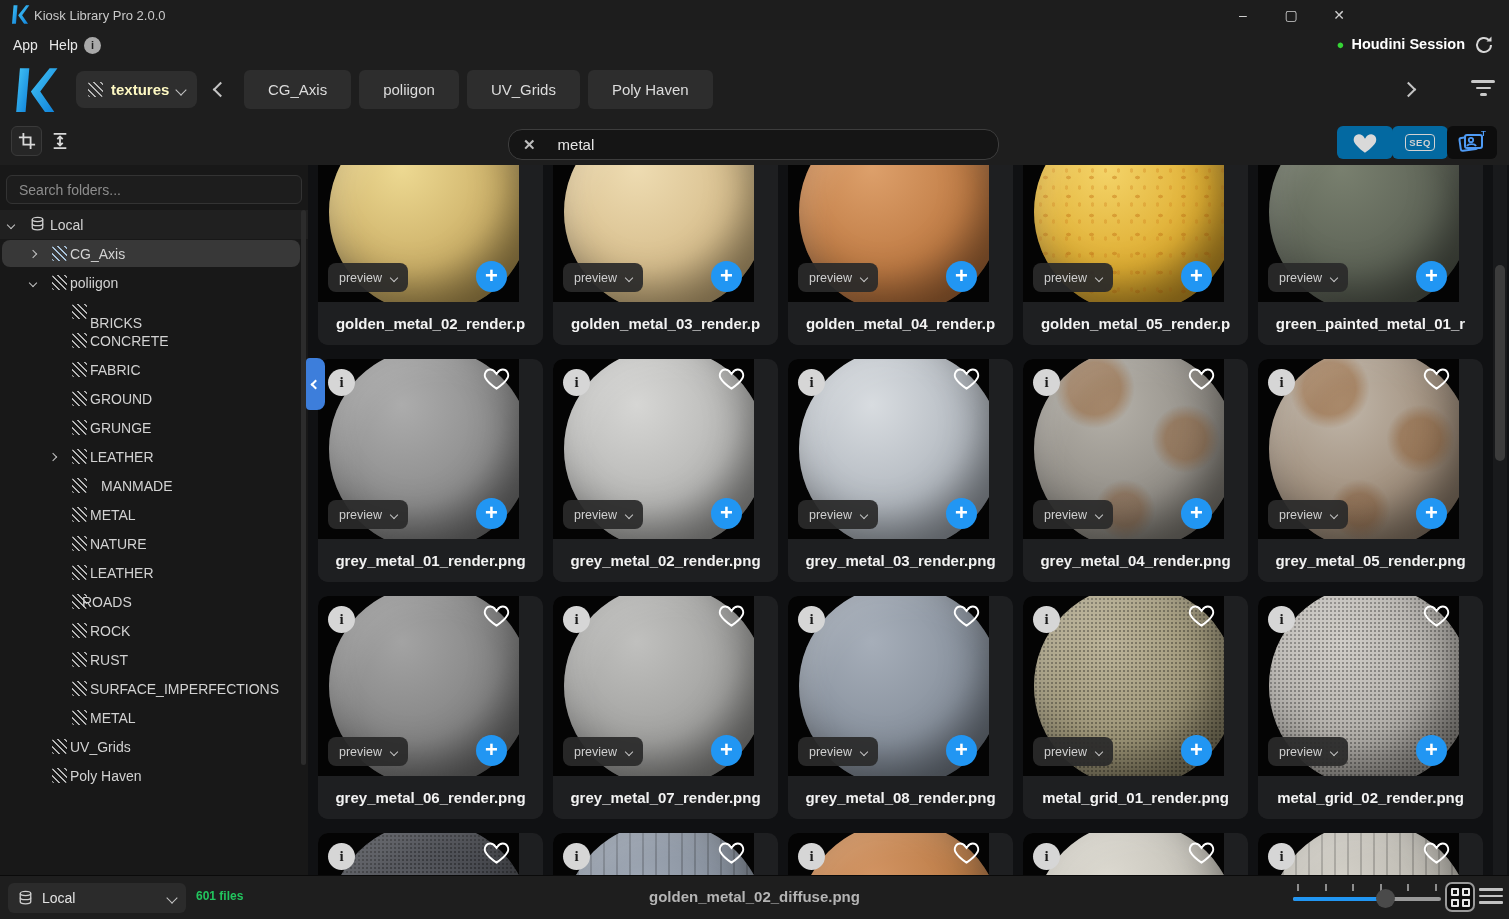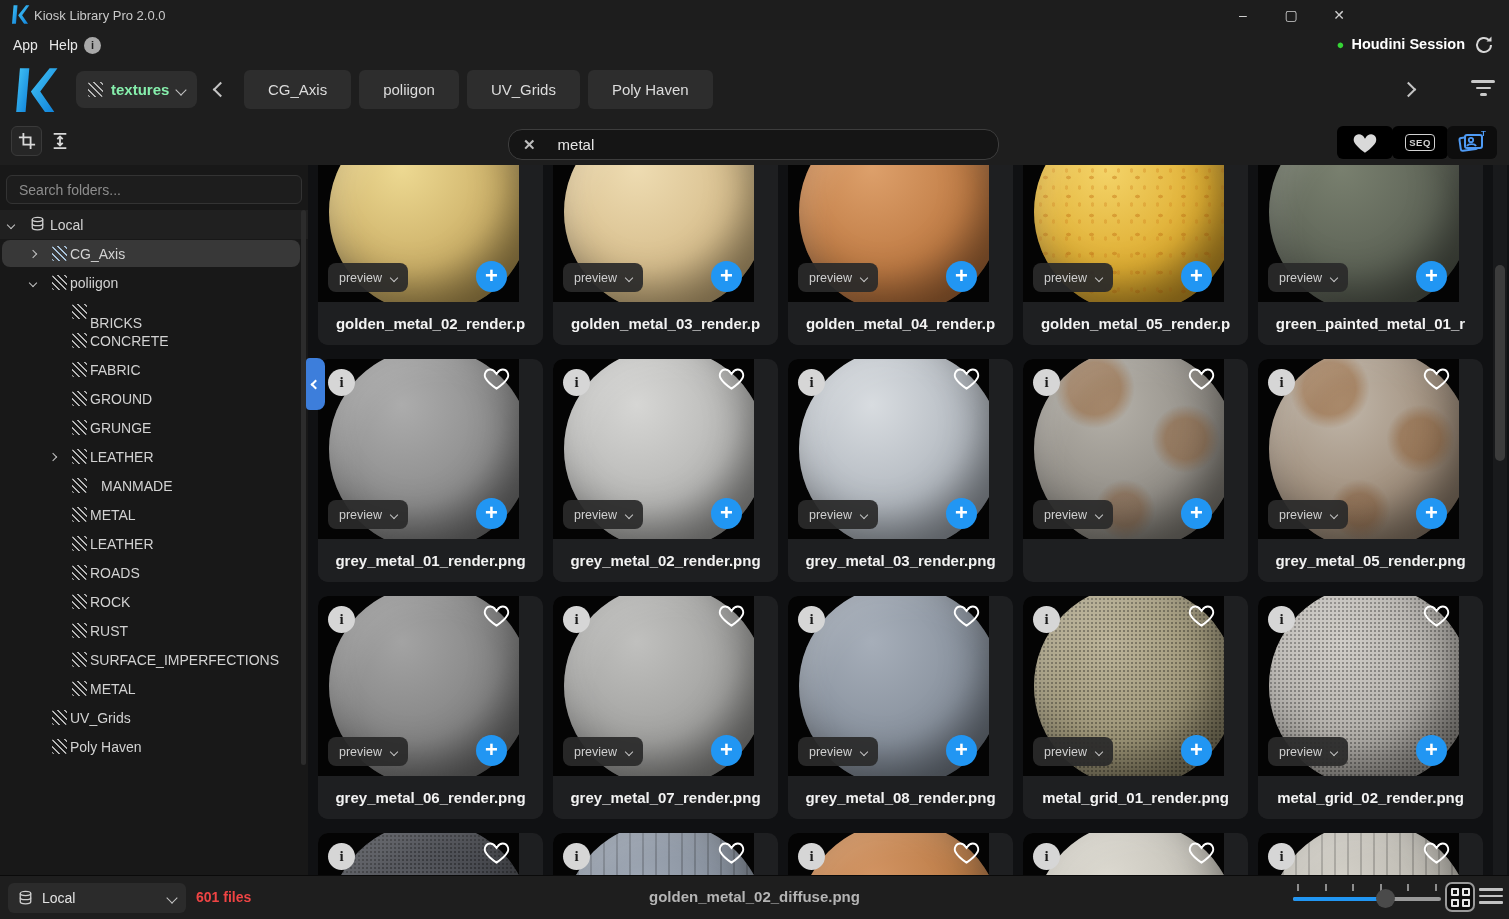--- a/index.html
+++ b/index.html
@@ -20,21 +20,21 @@
     background:#a9a9a9; color:#1e1e1e; font-size:11px; font-weight:bold; text-align:center; line-height:17px; }
   #session { position:absolute; right:44px; top:6px; font-size:14.5px; font-weight:bold; color:#fff; }
   #session .dot { color:#35d435; margin-right:7px; font-size:13px; }
   #refresh-btn { position:absolute; right:14px; top:4px; }
 
   
   #toolbar { position:absolute; left:0; top:62px; width:1509px; height:56px; background:#1e1e1e; }
   #big-logo { position:absolute; left:8px; top:3px; }
   #lib-select { position:absolute; left:76px; top:9px; height:37px; background:#2e2e2e; border-radius:8px;
     display:flex; align-items:center; gap:8px; padding:0 12px; }
-  #lib-select .lbl { font-size:15px; font-weight:bold; color:#86efac; }
+  #lib-select .lbl { font-size:15px; font-weight:bold; color:#fef9c3; }
   .hatch { width:15px; height:15px; border-radius:2px;
     background:repeating-linear-gradient(45deg,#b5b5b5 0 1.6px,transparent 1.6px 4.6px); }
   .hatch.blue { background:repeating-linear-gradient(45deg,#a9c3da 0 1.6px,transparent 1.6px 4.6px); }
   .chev { display:inline-block; width:8px; height:8px; border-right:1.7px solid #c4c4c4; border-bottom:1.7px solid #c4c4c4; }
   .chev.r { transform:rotate(-45deg); } .chev.d { transform:rotate(45deg); } .chev.l { transform:rotate(135deg); }
   .chev.big { width:11px; height:11px; border-width:2px; }
   .chev.sm { width:6px; height:6px; }
   #nav-back { position:absolute; left:215px; top:22px; }
   #tabs { position:absolute; left:244px; top:8px; display:flex; gap:8px; }
   .tab { height:39px; background:#2d2d2d; border-radius:6px; display:flex; align-items:center;
@@ -46,21 +46,21 @@
   
   #searchrow { position:absolute; left:0; top:118px; width:1509px; height:47px; background:#1e1e1e; }
   #crop-btn { position:absolute; left:11px; top:8px; width:31px; height:30px; background:#262626;
     border:1px solid #3a3a3a; border-radius:6px; display:flex; align-items:center; justify-content:center; }
   #fit-btn { position:absolute; left:46px; top:9px; width:28px; height:28px; display:flex; align-items:center; justify-content:center; }
   #searchbox { position:absolute; left:508px; top:11px; width:491px; height:31px; background:#151515;
     border:1px solid #3d3d3d; border-radius:14px; display:flex; align-items:center; }
   #search-clear { margin-left:14px; color:#bdbdbd; font-size:15px; font-weight:bold; }
   #search-input { flex:1; margin-left:22px; background:transparent; border:none; outline:none;
     color:#e6e6e6; font-size:15px; font-family:"Liberation Sans",sans-serif; }
-  .sq-btn { position:absolute; top:8px; width:56px; height:33px; background:#000000; border-radius:6px;
+  .sq-btn { position:absolute; top:8px; width:56px; height:33px; background:#0369a1; border-radius:6px;
     display:flex; align-items:center; justify-content:center; }
   #fav-btn { left:1337px; } #seq-btn { left:1392px; }
   #imgT-btn { left:1447px; width:50px; background:#0d0d0d; }
   #seq-badge { border:1.7px solid #d2d2d2; border-radius:4px; padding:2px 3px; font-size:9.5px;
     font-weight:bold; color:#d2d2d2; letter-spacing:.5px; }
 
   
   #sidebar { position:absolute; left:0; top:165px; width:308px; height:710px; background:#181818; }
   #folder-search { position:absolute; left:6px; top:10px; width:296px; height:29px; background:#1d1d1d;
     border:1px solid #333; border-radius:6px; color:#e0e0e0; padding:0 12px; font-size:14px;
@@ -113,21 +113,21 @@
   .cfooter span { font-size:15px; font-weight:bold; color:#f2f2f2; white-space:nowrap; overflow:hidden; }
   #vscrollbar { position:absolute; right:2px; top:0; width:14px; height:710px; background:#191a1c; }
   #vscroll-thumb { position:absolute; right:2px; top:100px; width:10px; height:196px; background:#3c3c3c; border-radius:5px; }
 
   
   #statusbar { position:absolute; left:0; top:875px; width:1509px; height:44px; background:#1e1e1e;
     border-top:1px solid #0a0a0a; }
   #src-select { position:absolute; left:8px; top:7px; width:178px; height:30px; background:#2b2b2b;
     border-radius:6px; display:flex; align-items:center; gap:9px; padding:0 10px; }
   #src-select .slabel { font-size:14px; color:#e2e2e2; flex:1; }
-  #file-count { position:absolute; left:196px; top:13px; font-size:14px; font-weight:bold; color:#ef4444; }
+  #file-count { position:absolute; left:196px; top:13px; font-size:12px; font-weight:bold; color:#22c55e; }
   #sel-file { position:absolute; left:0; right:0; top:12px; text-align:center; font-size:15px;
     font-weight:bold; color:#b4b4b4; }
   #zoom-slider { position:absolute; right:68px; top:8px; width:148px; }
   #ticks { display:flex; justify-content:space-between; padding:0 4px; margin-bottom:6px; }
   #ticks span { width:2px; height:7px; background:#8d8d8d; }
   #track { position:relative; height:4px; border-radius:2px; background:#9a9a9a; }
   #track-fill { position:absolute; left:0; top:0; bottom:0; border-radius:2px; background:#2196f3; }
   #slider-handle { position:absolute; top:-8px; width:19px; height:19px; border-radius:50%; background:#4a4a4a; }
   #grid-view-btn { position:absolute; right:34px; top:6px; width:30px; height:30px; background:#0c0c0c;
     border:2px solid #9a9a9a; border-radius:7px; display:flex; align-items:center; justify-content:center; }
@@ -290,25 +290,29 @@
       <div class="trow">
         <span class="ticon hatch" style="left: 72px;"></span>
         <span class="tlabel" style="left: 90px; margin-left: 11px;">MANMADE</span>
       </div>
       <div class="trow">
         <span class="ticon hatch" style="left: 72px;"></span>
         <span class="tlabel" style="left: 90px;">METAL</span>
       </div>
       <div class="trow">
         <span class="ticon hatch" style="left: 72px;"></span>
+        <span class="tlabel" style="left: 90px;">NATURE</span>
+      </div>
+      <div class="trow">
+        <span class="ticon hatch" style="left: 72px;"></span>
         <span class="tlabel" style="left: 90px;">LEATHER</span>
       </div>
       <div class="trow">
         <span class="ticon hatch" style="left: 72px;"></span>
-        <span class="tlabel" style="left: 90px;">ROADS</span>
+        <span class="tlabel" style="left: 82px;">ROADS</span>
       </div>
       <div class="trow">
         <span class="ticon hatch" style="left: 72px;"></span>
         <span class="tlabel" style="left: 90px;">ROCK</span>
       </div>
       <div class="trow">
         <span class="ticon hatch" style="left: 72px;"></span>
         <span class="tlabel" style="left: 90px;">RUST</span>
       </div>
       <div class="trow">
@@ -457,20 +461,23 @@
           <div class="sphere rust" style="background: radial-gradient(circle at 36% 28%, rgb(181, 177, 169) 0%, rgb(147, 143, 136) 52%, rgb(93, 90, 83) 100%);"></div>
           <div class="info-btn">i</div>
           <span class="heart-btn"><svg width="27" height="25" viewBox="0 0 24 22" fill="none">
               <path d="M12 20S4.5 15 2.2 10.6C.4 6.8 2.9 3 6.4 3c2.3 0 3.8 1.3 4.7 2.8L12 7l.9-1.2C13.8 4.3 15.3 3 17.6 3c3.5 0 6 3.8 4.2 7.6C19.5 15 12 20 12 20Z" stroke="#fff" stroke-width="1.7"></path>
             </svg></span>
           <div class="preview-btn">
             <span class="plabel">preview</span>
             <span class="chev d sm"></span>
           </div>
           <div class="plus-btn">+</div>
+        </div>
+        <div class="cfooter">
+          <span>grey_metal_04_render.png</span>
         </div>
       </article>
       <article class="card">
         <div class="thumb">
           <div class="sphere rust" style="background: radial-gradient(circle at 36% 28%, rgb(192, 182, 169) 0%, rgb(160, 143, 125) 52%, rgb(107, 92, 76) 100%);"></div>
           <div class="info-btn">i</div>
           <span class="heart-btn"><svg width="27" height="25" viewBox="0 0 24 22" fill="none">
               <path d="M12 20S4.5 15 2.2 10.6C.4 6.8 2.9 3 6.4 3c2.3 0 3.8 1.3 4.7 2.8L12 7l.9-1.2C13.8 4.3 15.3 3 17.6 3c3.5 0 6 3.8 4.2 7.6C19.5 15 12 20 12 20Z" stroke="#fff" stroke-width="1.7"></path>
             </svg></span>
           <div class="preview-btn">

